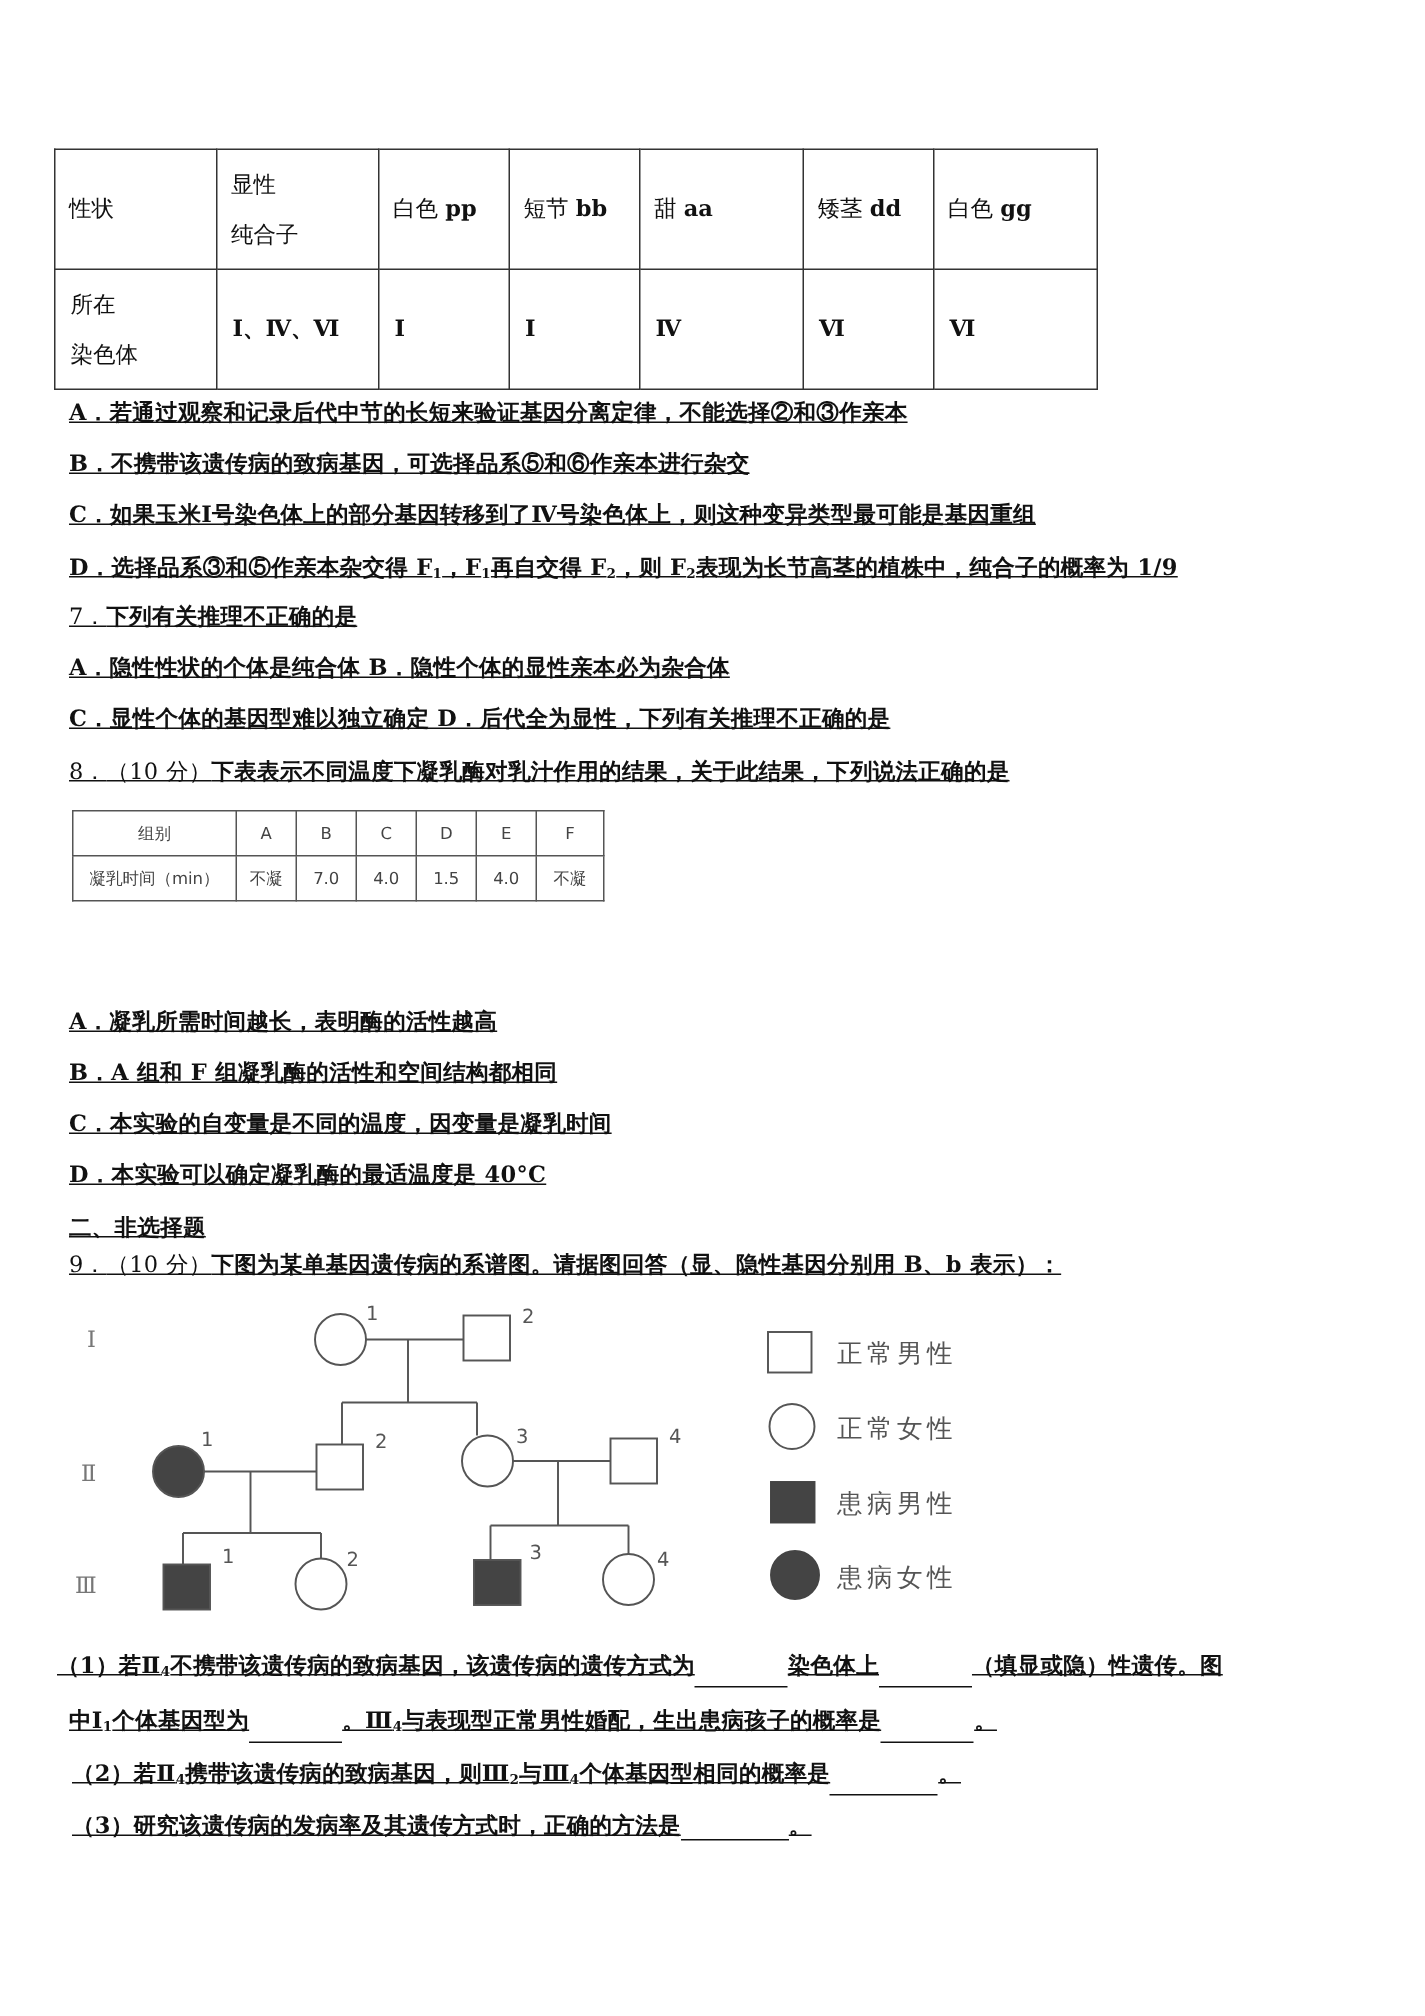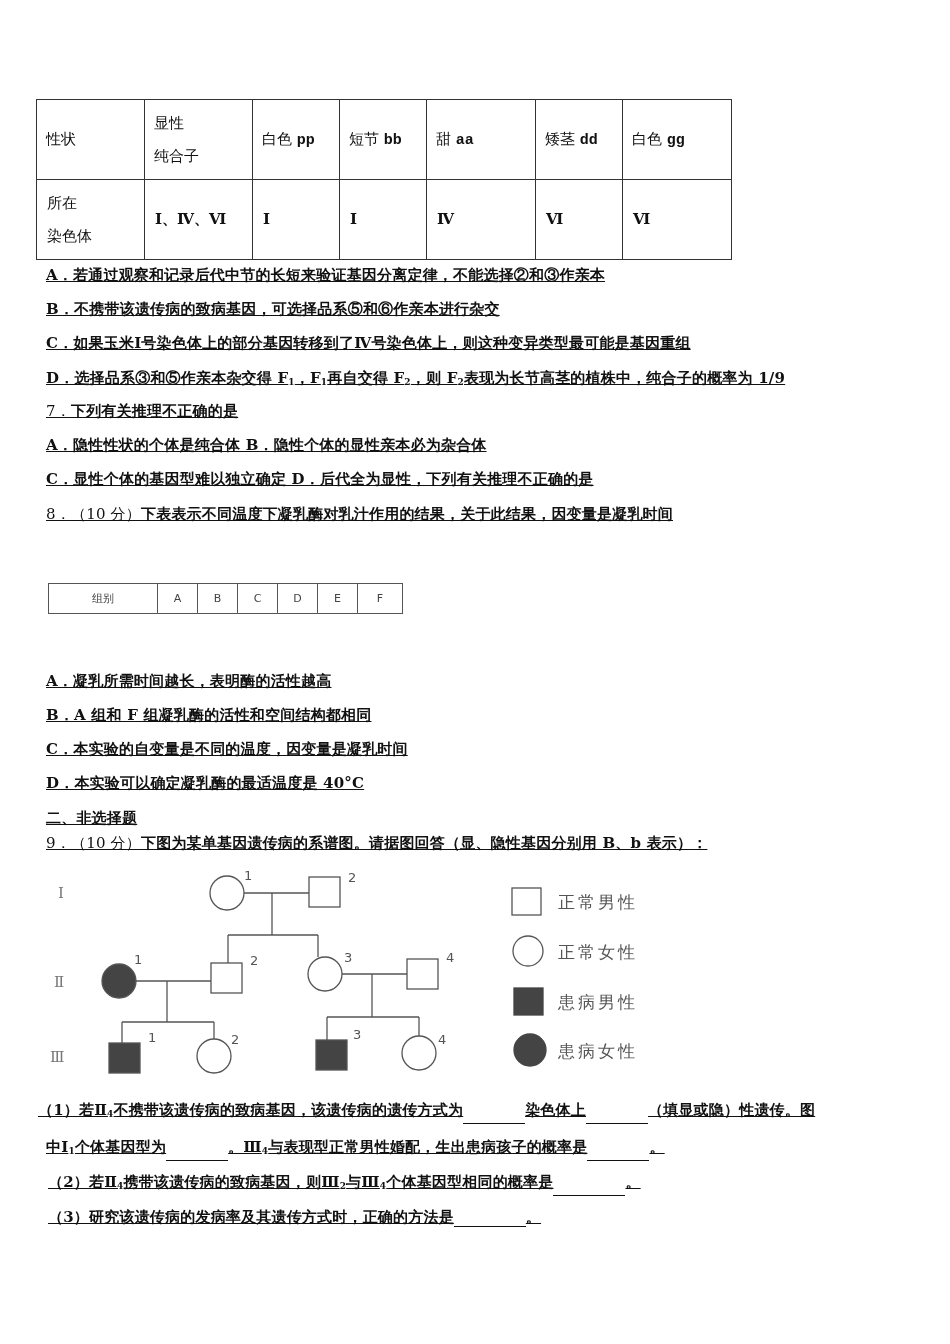--- a/index.html
+++ b/index.html
@@ -19,27 +19,27 @@
   table.traits {
     position: absolute; left: 36px; top: 99px;
     border-collapse: collapse; font-size: 15px;
   }
   table.traits td {
     border: 1.5px solid #333; vertical-align: middle; padding: 0 0 0 9px;
     line-height: 33px;
   }
   table.traits tr.r1 td { height: 79px; }
   table.traits tr.r2 td { height: 79px; padding-left: 10px; }
-  table.traits td .b { font-weight: bold; font-family: Liberation Mono, monospace; }
+  table.traits td .b { font-weight: bold; }
 
   
   table.enzyme {
     position: absolute; left: 48px; top: 540px;
     border-collapse: collapse; font-family: "DejaVu Sans", sans-serif;
-    font-size: 11px; color: #444; margin-top: 43px;
+    font-size: 11px; color: #444;
   }
   table.enzyme td {
     border: 1.5px solid #555; text-align: center; height: 29px; padding: 0;
   }
   .blank { display: inline-block; border-bottom: 1.5px solid #111; height: 16px; vertical-align: bottom; }
 
   
   svg.pedigree { position: absolute; left: 0; top: 850px; }
   .gen-label { font-family: "DejaVu Serif", serif; font-size: 15px; fill: #777; }
   .num-label { font-family: "DejaVu Sans", sans-serif; font-size: 13px; fill: #555; }
@@ -79,32 +79,41 @@
 
 <div class="line" style="top:265px">A．若通过观察和记录后代中节的长短来验证基因分离定律，不能选择②和③作亲本</div>
 <div class="line" style="top:299px">B．不携带该遗传病的致病基因，可选择品系⑤和⑥作亲本进行杂交</div>
 <div class="line" style="top:333px">C．如果玉米Ⅰ号染色体上的部分基因转移到了Ⅳ号染色体上，则这种变异类型最可能是基因重组</div>
 <div class="line" style="top:368px"><span>D．选择品系③和⑤作亲本杂交得 F</span><sub>1</sub><span>，F</span><sub>1</sub><span>再自交得 F</span><sub>2</sub><span>，则 F</span><sub>2</sub><span>表现为长节高茎的植株中，纯合子的概率为 1/9</span></div>
 
 <div class="line" style="top:401px"><span class="qnum">7．</span><span>下列有关推理不正确的是</span></div>
 <div class="line" style="top:435px">A．隐性性状的个体是纯合体 B．隐性个体的显性亲本必为杂合体</div>
 <div class="line" style="top:469px">C．显性个体的基因型难以独立确定 D．后代全为显性，下列有关推理不正确的是</div>
 
-<div class="line" style="top:504px"><span class="qnum">8．</span><span class="qnum">（10 分）</span><span>下表表示不同温度下凝乳酶对乳汁作用的结果，关于此结果，因变量是凝乳时间</span></div>
+<div class="line" style="top:504px"><span class="qnum">8．</span><span class="qnum">（10 分）</span><span>下表表示不同温度下凝乳酶对乳汁作用的结果，关于此结果，下列说法正确的是</span></div>
 
 <table class="enzyme">
   <tbody>
       <tr>
     <td style="width:108px">组别</td>
     <td style="width:39px">A</td>
     <td style="width:39px">B</td>
     <td style="width:39px">C</td>
     <td style="width:39px">D</td>
     <td style="width:39px">E</td>
     <td style="width:44px">F</td>
+  </tr>
+  <tr>
+    <td>凝乳时间（min）</td>
+    <td>不凝</td>
+    <td>7.0</td>
+    <td>4.0</td>
+    <td>1.5</td>
+    <td>4.0</td>
+    <td>不凝</td>
   </tr>
 </tbody>
   </table>
 
 <div class="line" style="top:671px">A．凝乳所需时间越长，表明酶的活性越高</div>
 <div class="line" style="top:705px">B．A 组和 F 组凝乳酶的活性和空间结构都相同</div>
 <div class="line" style="top:739px">C．本实验的自变量是不同的温度，因变量是凝乳时间</div>
 <div class="line" style="top:773px">D．本实验可以确定凝乳酶的最适温度是 40°C</div>
 
 <div class="line" style="top:808px">二、非选择题</div>

